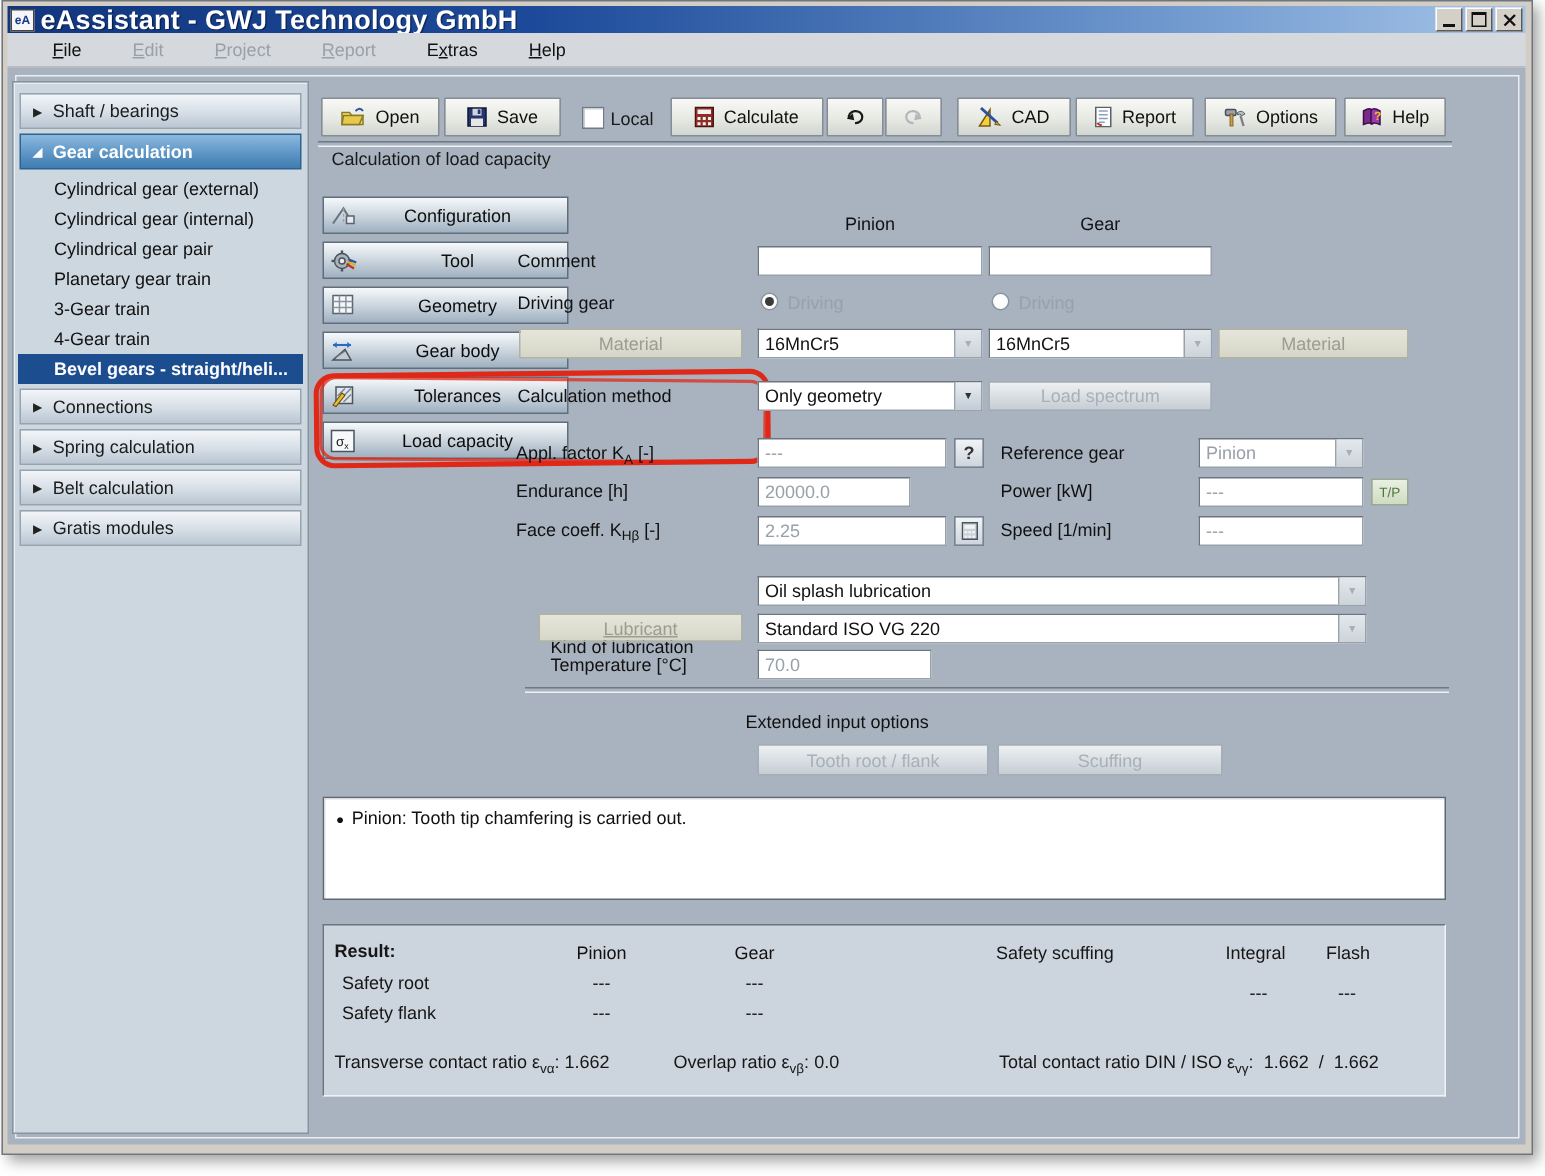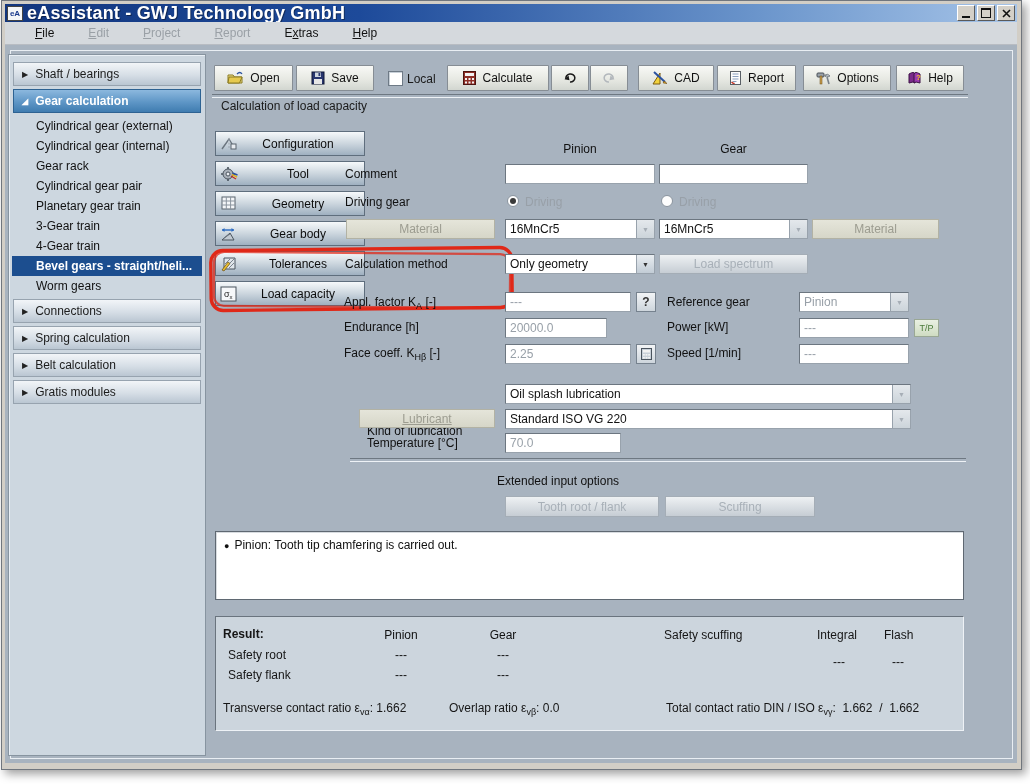--- a/index.html
+++ b/index.html
@@ -31,21 +31,21 @@
   .side-item.selected{background:#1c4e8f;color:#fff;font-weight:bold;}
 
   
   .tbtn{height:26px;background:linear-gradient(180deg,#f8f9f6 0%,#e7e9e3 55%,#d2d6d0 100%);border:1px solid #868d94;border-radius:1px;display:flex;align-items:center;justify-content:center;gap:6px;color:#111;box-sizing:border-box;}
   .tbtn.small{padding:0;}
   .tbtn svg{flex:0 0 auto;}
   .checkbox{width:13px;height:13px;background:#fff;border:1px solid #6e7a86;box-shadow:inset 1px 1px 0 #c8d0d8;}
   .sep-h{height:2px;border-top:1px solid #6e7882;border-bottom:1px solid #eef2f6;}
 
   
-  .navbtn{width:150px;height:25px;background:linear-gradient(180deg,#f6f9fb 0%,#ccd6de 50%,#9fb0c0 100%);border:1px solid #5f6e7d;display:grid;grid-template-columns:26px 1fr 10px;align-items:center;color:#0d0d0d;box-sizing:border-box;}
+  .navbtn{width:164px;height:25px;background:linear-gradient(180deg,#f6f9fb 0%,#ccd6de 50%,#9fb0c0 100%);border:1px solid #5f6e7d;display:grid;grid-template-columns:26px 1fr 10px;align-items:center;color:#0d0d0d;box-sizing:border-box;}
   .navbtn .nlabel{text-align:center;}
   .navicon{width:18px;height:17px;display:flex;align-items:center;justify-content:center;margin-left:4px;}
 
   
   .flabel{color:#111;}
   .flabel .sub{font-size:9px;vertical-align:-3px;}
   .field{background:#fff;border:1px solid #98a2ac;border-top-color:#6c7680;border-left-color:#6c7680;box-sizing:border-box;display:flex;align-items:center;padding:0 4px;color:#111;}
   .field.dim{color:#98a0a8;}
   .combo{background:#fff;border:1px solid #98a2ac;border-top-color:#6c7680;border-left-color:#6c7680;box-sizing:border-box;display:flex;align-items:stretch;color:#111;}
   .combo .ctext{flex:1;display:flex;align-items:center;padding:0 4px;overflow:hidden;white-space:nowrap;}
@@ -108,27 +108,25 @@
     <div class="side-header">
         <span class="tri">▶</span>
         <span>Shaft / bearings</span>
       </div>
     <div class="side-header active">
         <span class="tri">◢</span>
         <span>Gear calculation</span>
       </div>
     <div class="side-item">Cylindrical gear (external)</div>
     <div class="side-item">Cylindrical gear (internal)</div>
-    <div class="side-item">Gear rack</div>
     <div class="side-item">Cylindrical gear pair</div>
     <div class="side-item">Planetary gear train</div>
     <div class="side-item">3-Gear train</div>
     <div class="side-item">4-Gear train</div>
     <div class="side-item selected">Bevel gears - straight/heli...</div>
-    <div class="side-item">Worm gears</div>
     <div class="side-header">
         <span class="tri">▶</span>
         <span>Connections</span>
       </div>
     <div class="side-header">
         <span class="tri">▶</span>
         <span>Spring calculation</span>
       </div>
     <div class="side-header">
         <span class="tri">▶</span>

